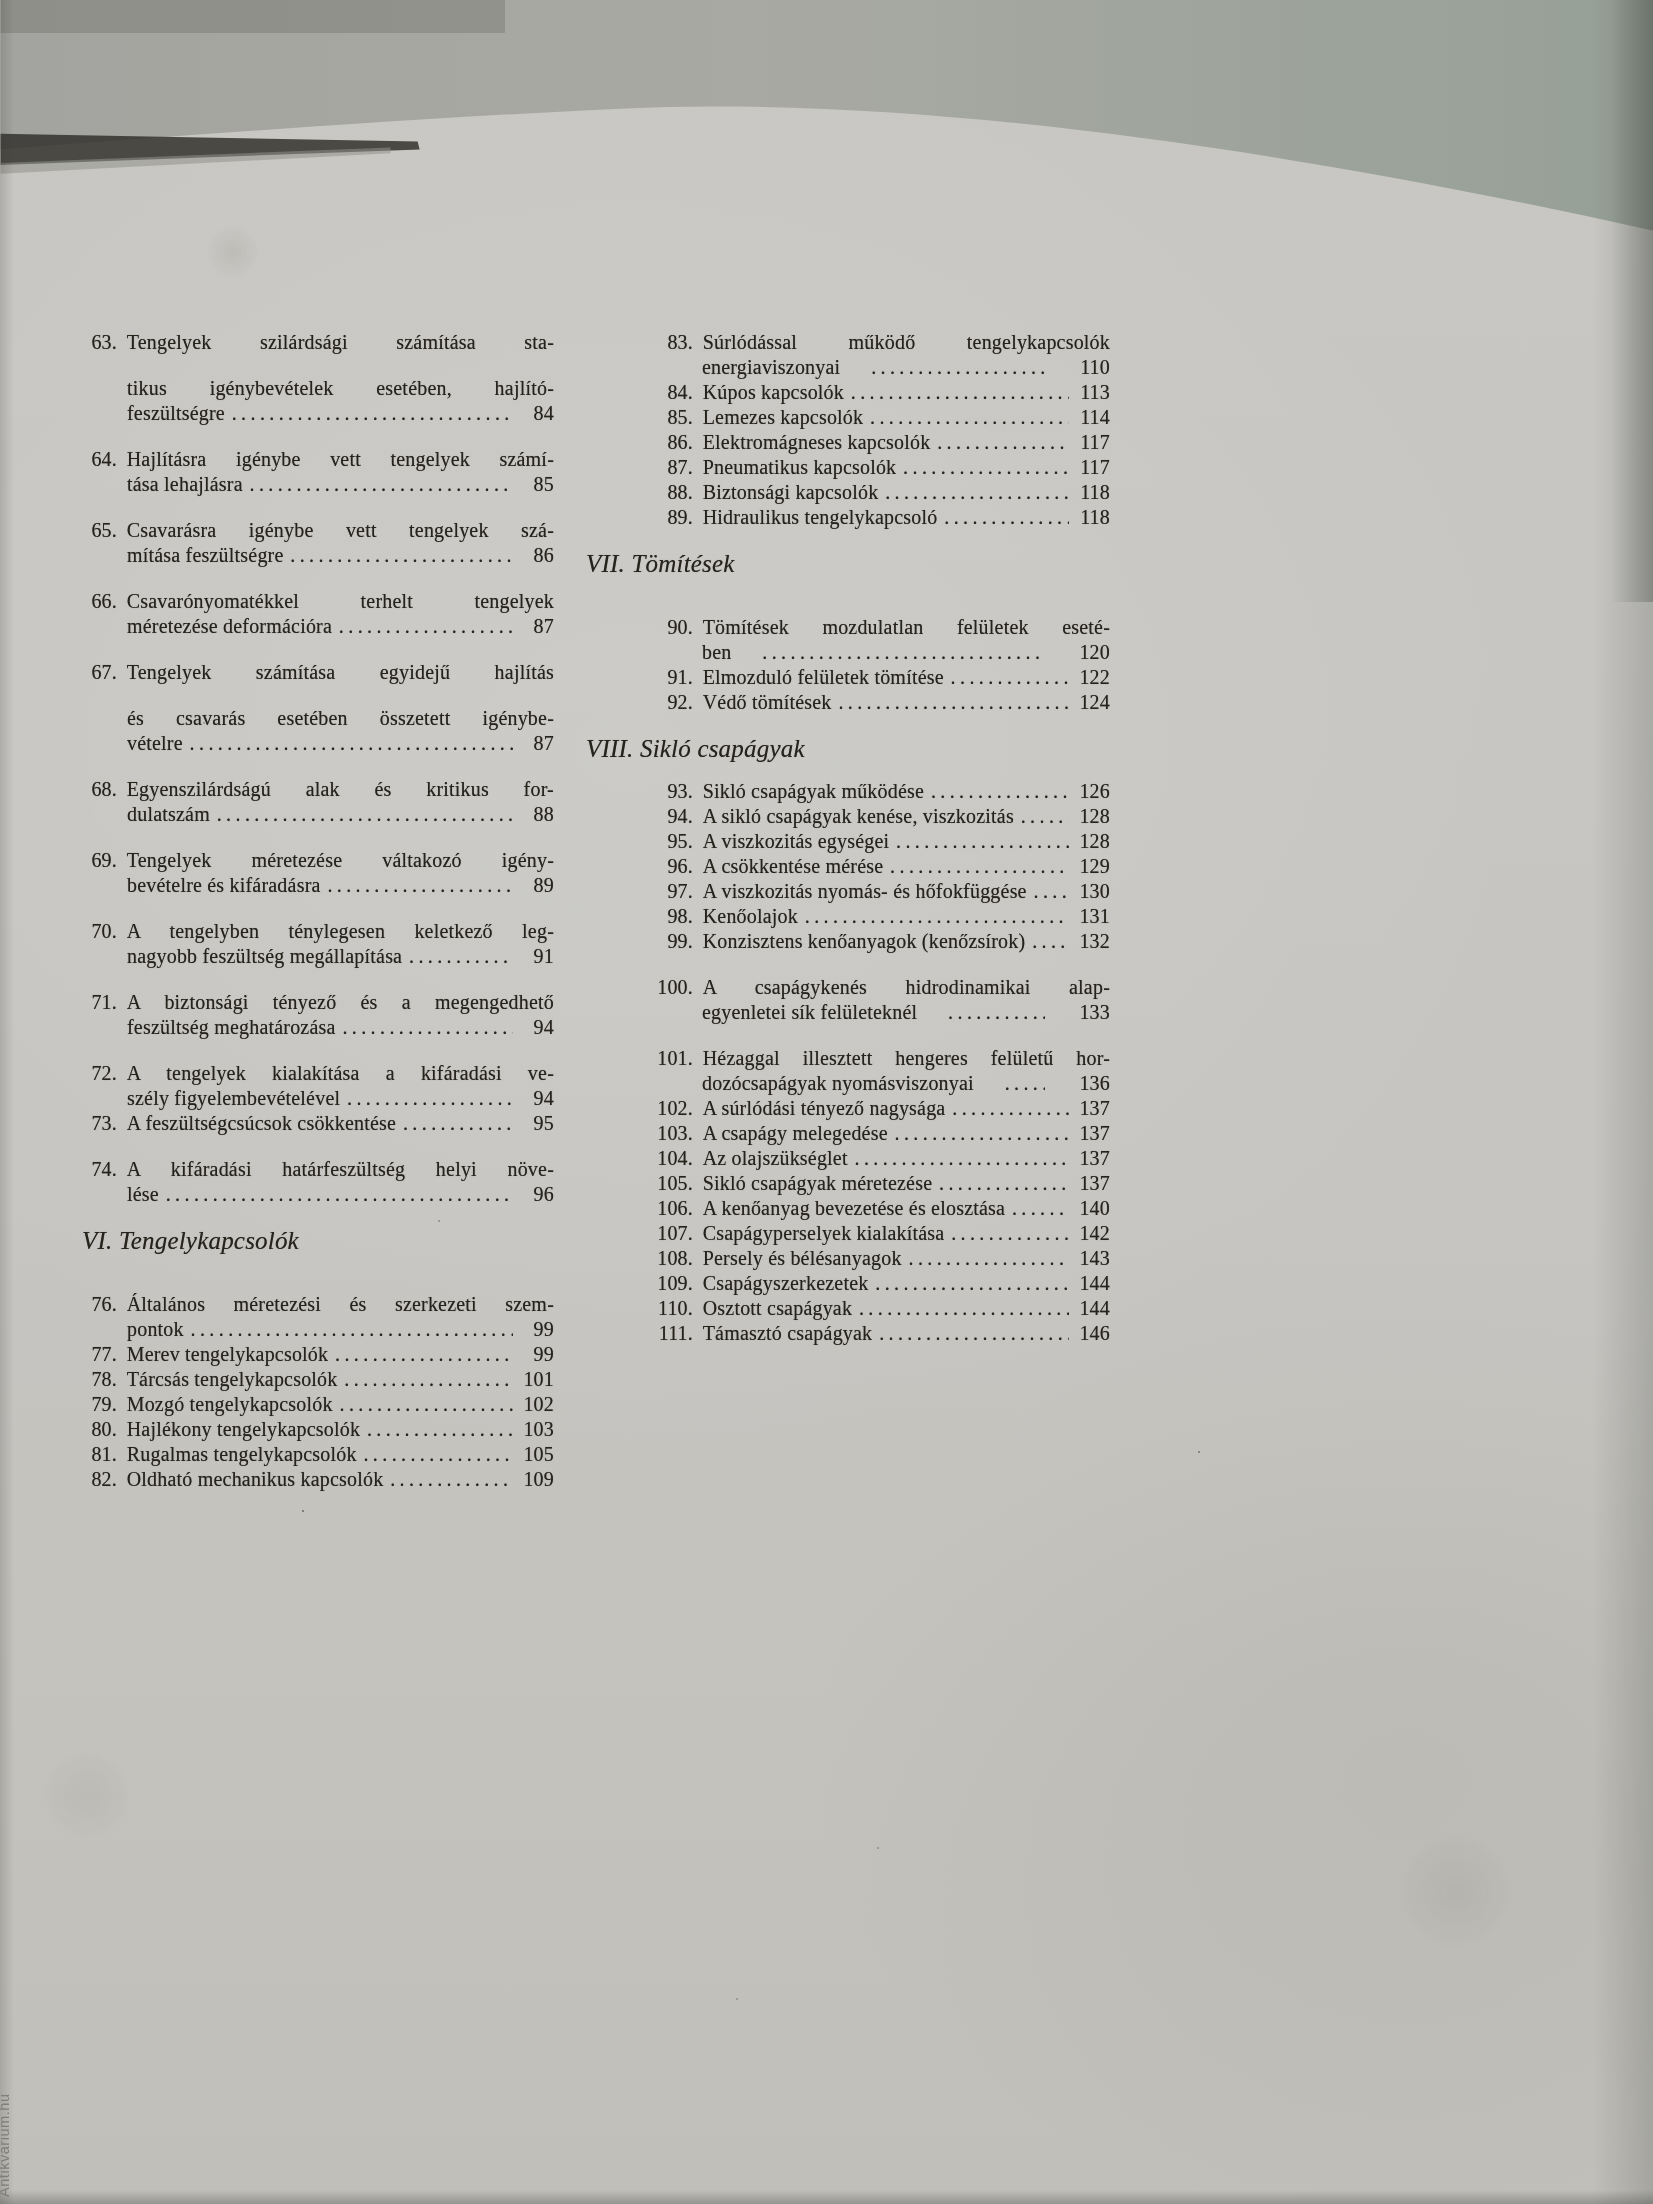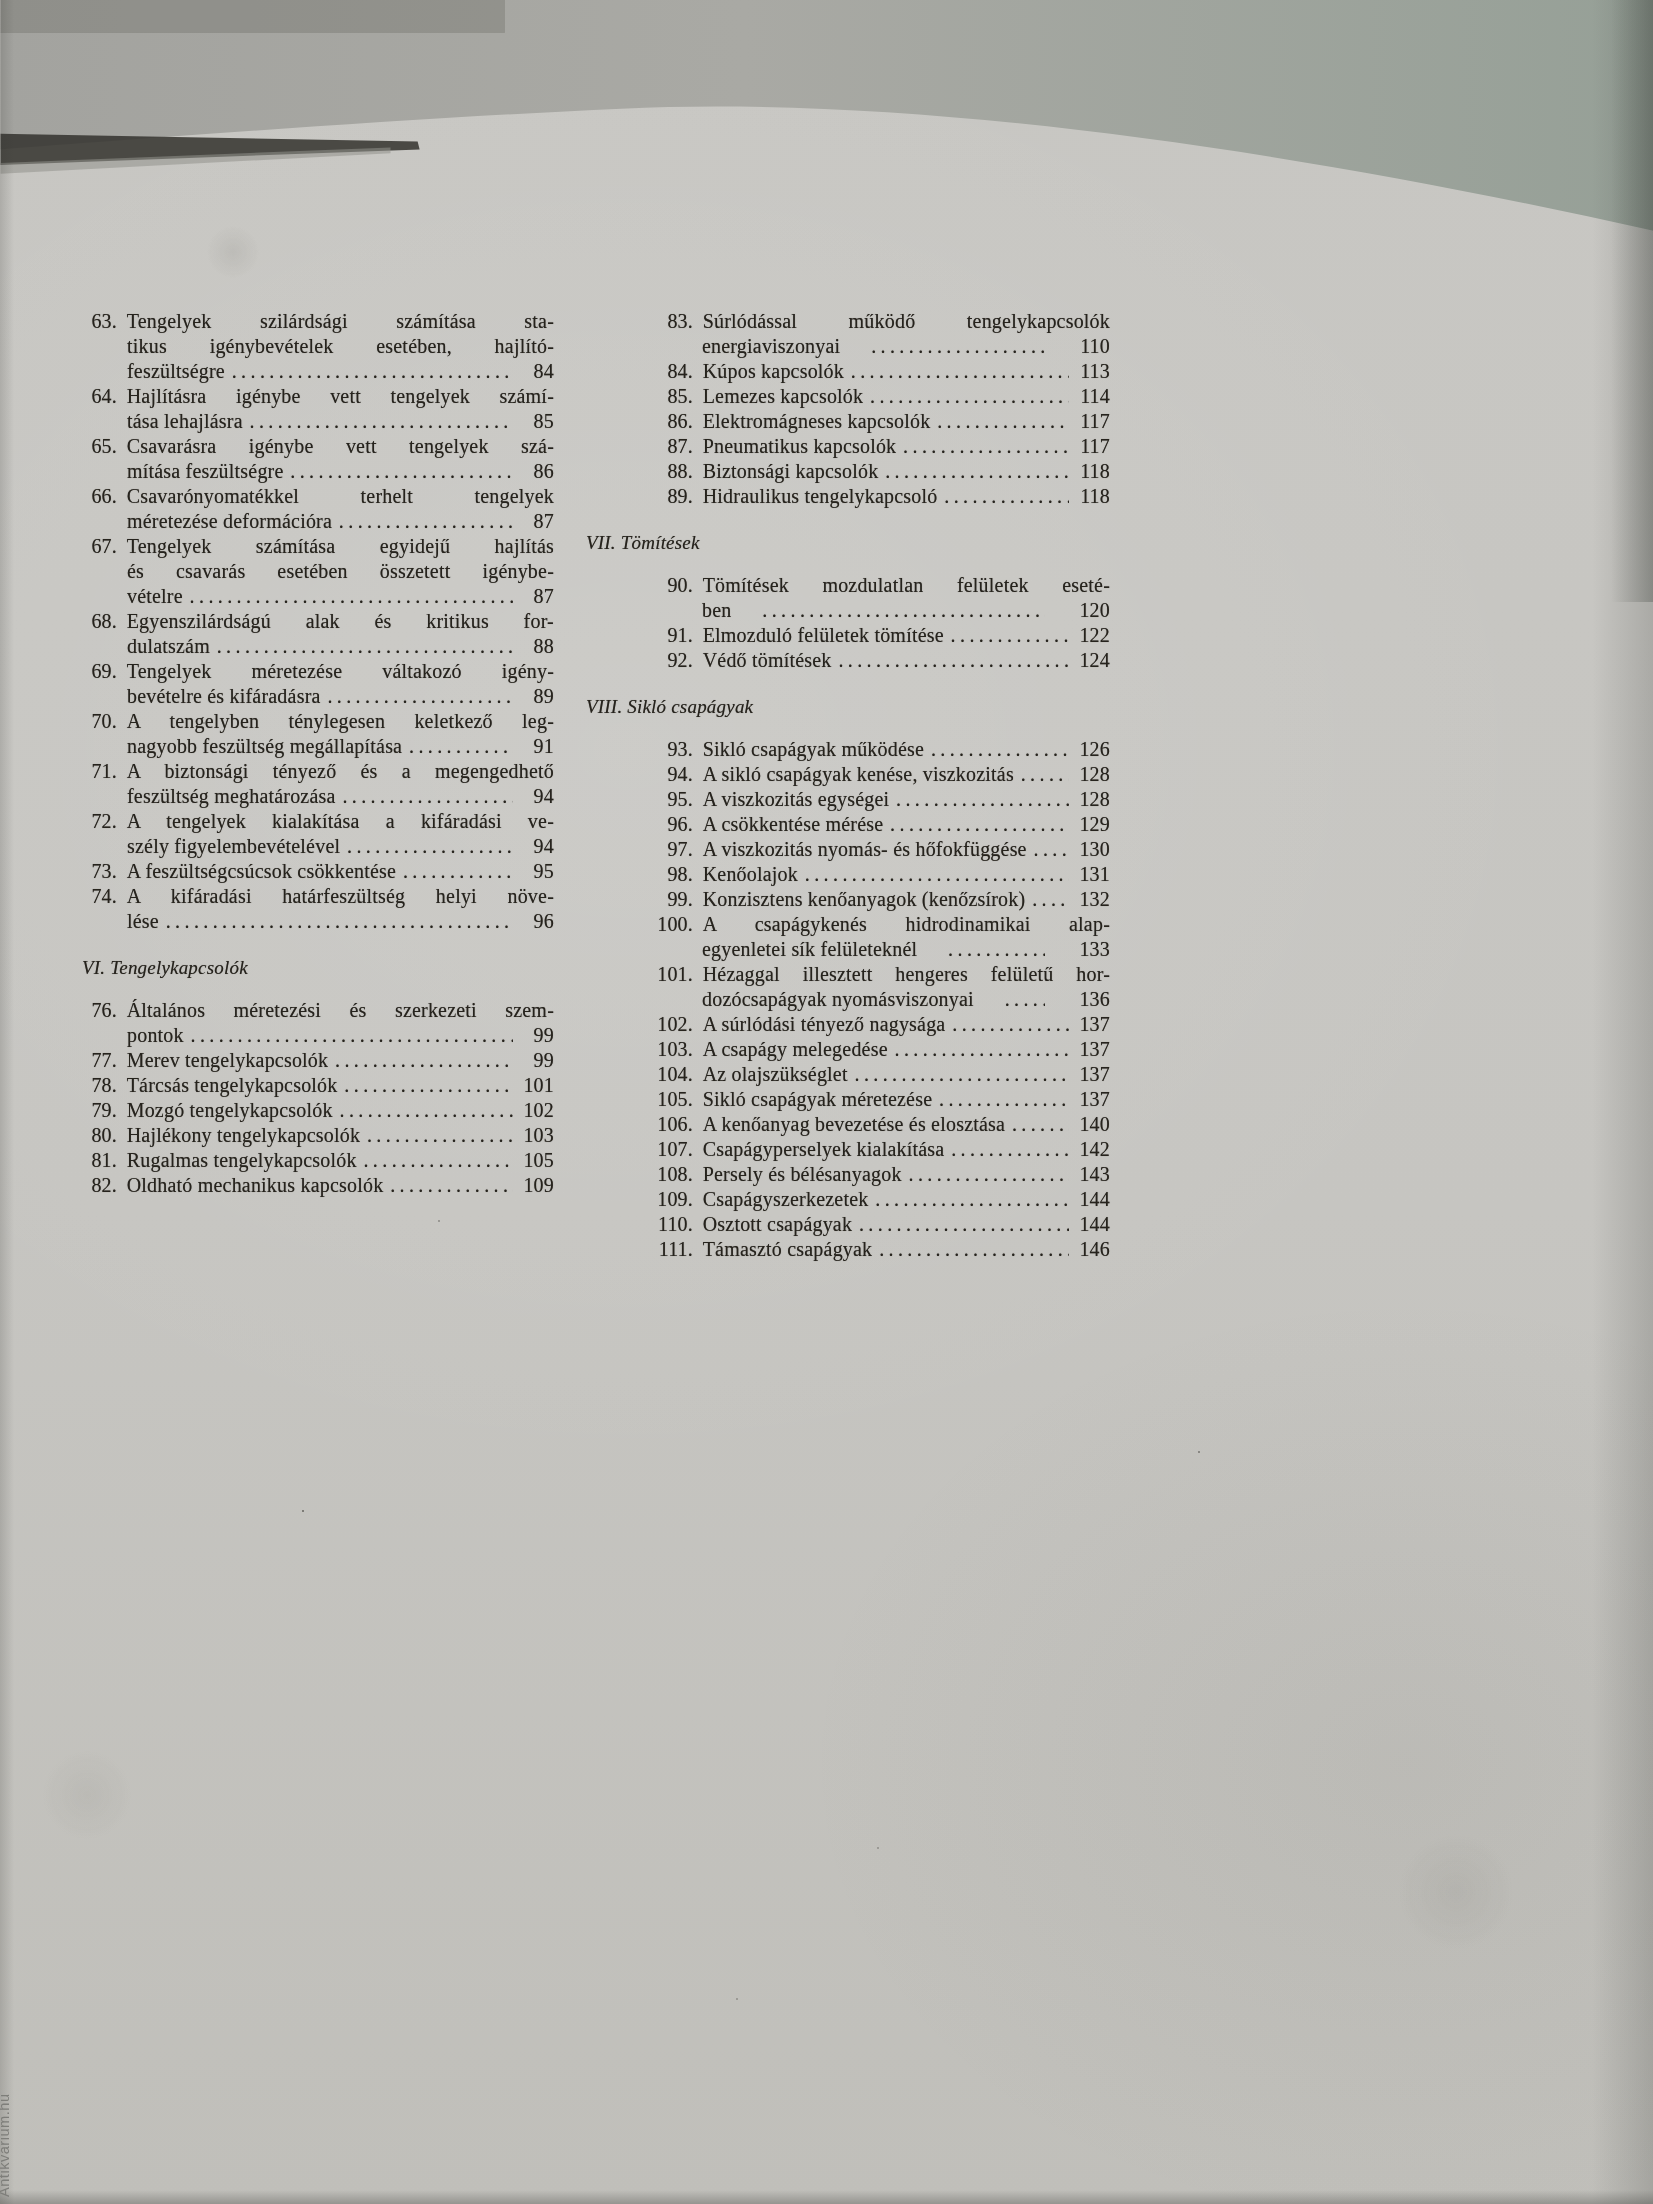--- a/index.html
+++ b/index.html
@@ -57,30 +57,30 @@
     text-shadow:0 0 0.7px rgba(38,35,29,0.55);
   }
   .col-left  { left:82px;  width:472px; }
   .col-right { left:586px; width:524px; }
   .line { display:flex; align-items:baseline; }
   .col .num { flex:none; text-align:right; margin-right:9.7px; }
   .col-left  .num { width:35px; }
   .col-right .num { width:107px; }
   .col-left  .line.cont { padding-left:45px; }
   .col-right .line.cont { padding-left:116px;gap:24px; }
-  .line:not(.last) .text { flex:1 1 auto; min-width:0; text-align:justify; text-align-last:justify; }
+  .line:not(.last) .text { flex:1 1 auto; min-width:0; text-align:justify; text-align-last:justify;margin-top:21px; }
   .line.last .text { flex:0 1 auto; white-space:nowrap; }
   .dots {
     flex:1 1 0; min-width:5.8px; overflow:hidden; white-space:nowrap;
     letter-spacing:4.4px; padding:0 3.9px 0 6.8px;
   }
   .dots::after { content:"......................................................................................"; }
   .page { flex:none; min-width:39px; text-align:right; margin-left:1.9px; }
   .section-heading {
-    font-style:italic; font-size:19px; margin:21.3px 0 17.5px 0;
+    font-style:italic; font-size:25px; margin:21.3px 0 17.5px 0;
   }
   .watermark {
     position:absolute; left:11.6px; bottom:7.8px;
     transform:rotate(-90deg); transform-origin:left bottom;
     font-family:"Liberation Sans", sans-serif; font-size:14.6px;
     color:#7e7e7a; letter-spacing:0.5px; white-space:nowrap;
   }
 </style>
 </head>
 <body>

